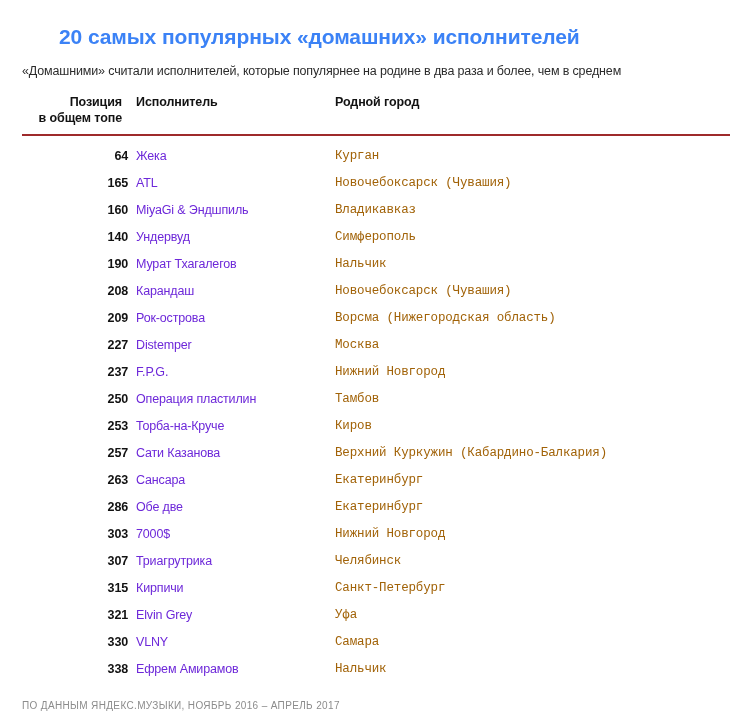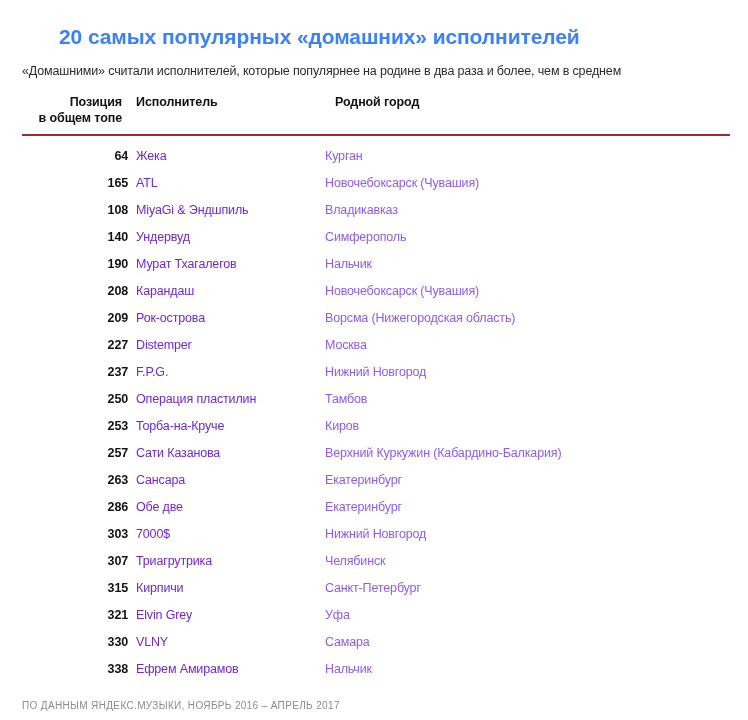--- a/index.html
+++ b/index.html
@@ -126,23 +126,24 @@
     font-weight: bold;
     color: #121212;
     font-size: 12.5px;
   }
   .cell-artist {
     left: 136px;
     color: #6d28d9;
     font-weight: normal;
   }
   .cell-city {
-    left: 325px;
-    color: #8b5cf6;
+    left: 335px;
+    color: #a16207;
     font-weight: normal;
+    font-family: Liberation Mono, monospace;
   }
 
   
   .footer {
     position: absolute;
     left: 22px;
     top: 699px;
     font-size: 10px;
     letter-spacing: 0.35px;
     color: #8c8c8c;
@@ -176,21 +177,21 @@
         <div class="cell cell-pos">64</div>
         <div class="cell cell-artist">Жека</div>
         <div class="cell cell-city">Курган</div>
       </div>
       <div class="row">
         <div class="cell cell-pos">165</div>
         <div class="cell cell-artist">ATL</div>
         <div class="cell cell-city">Новочебоксарск (Чувашия)</div>
       </div>
       <div class="row">
-        <div class="cell cell-pos">108</div>
+        <div class="cell cell-pos">160</div>
         <div class="cell cell-artist">MiyaGi &amp; Эндшпиль</div>
         <div class="cell cell-city">Владикавказ</div>
       </div>
       <div class="row">
         <div class="cell cell-pos">140</div>
         <div class="cell cell-artist">Ундервуд</div>
         <div class="cell cell-city">Симферополь</div>
       </div>
       <div class="row">
         <div class="cell cell-pos">190</div>

